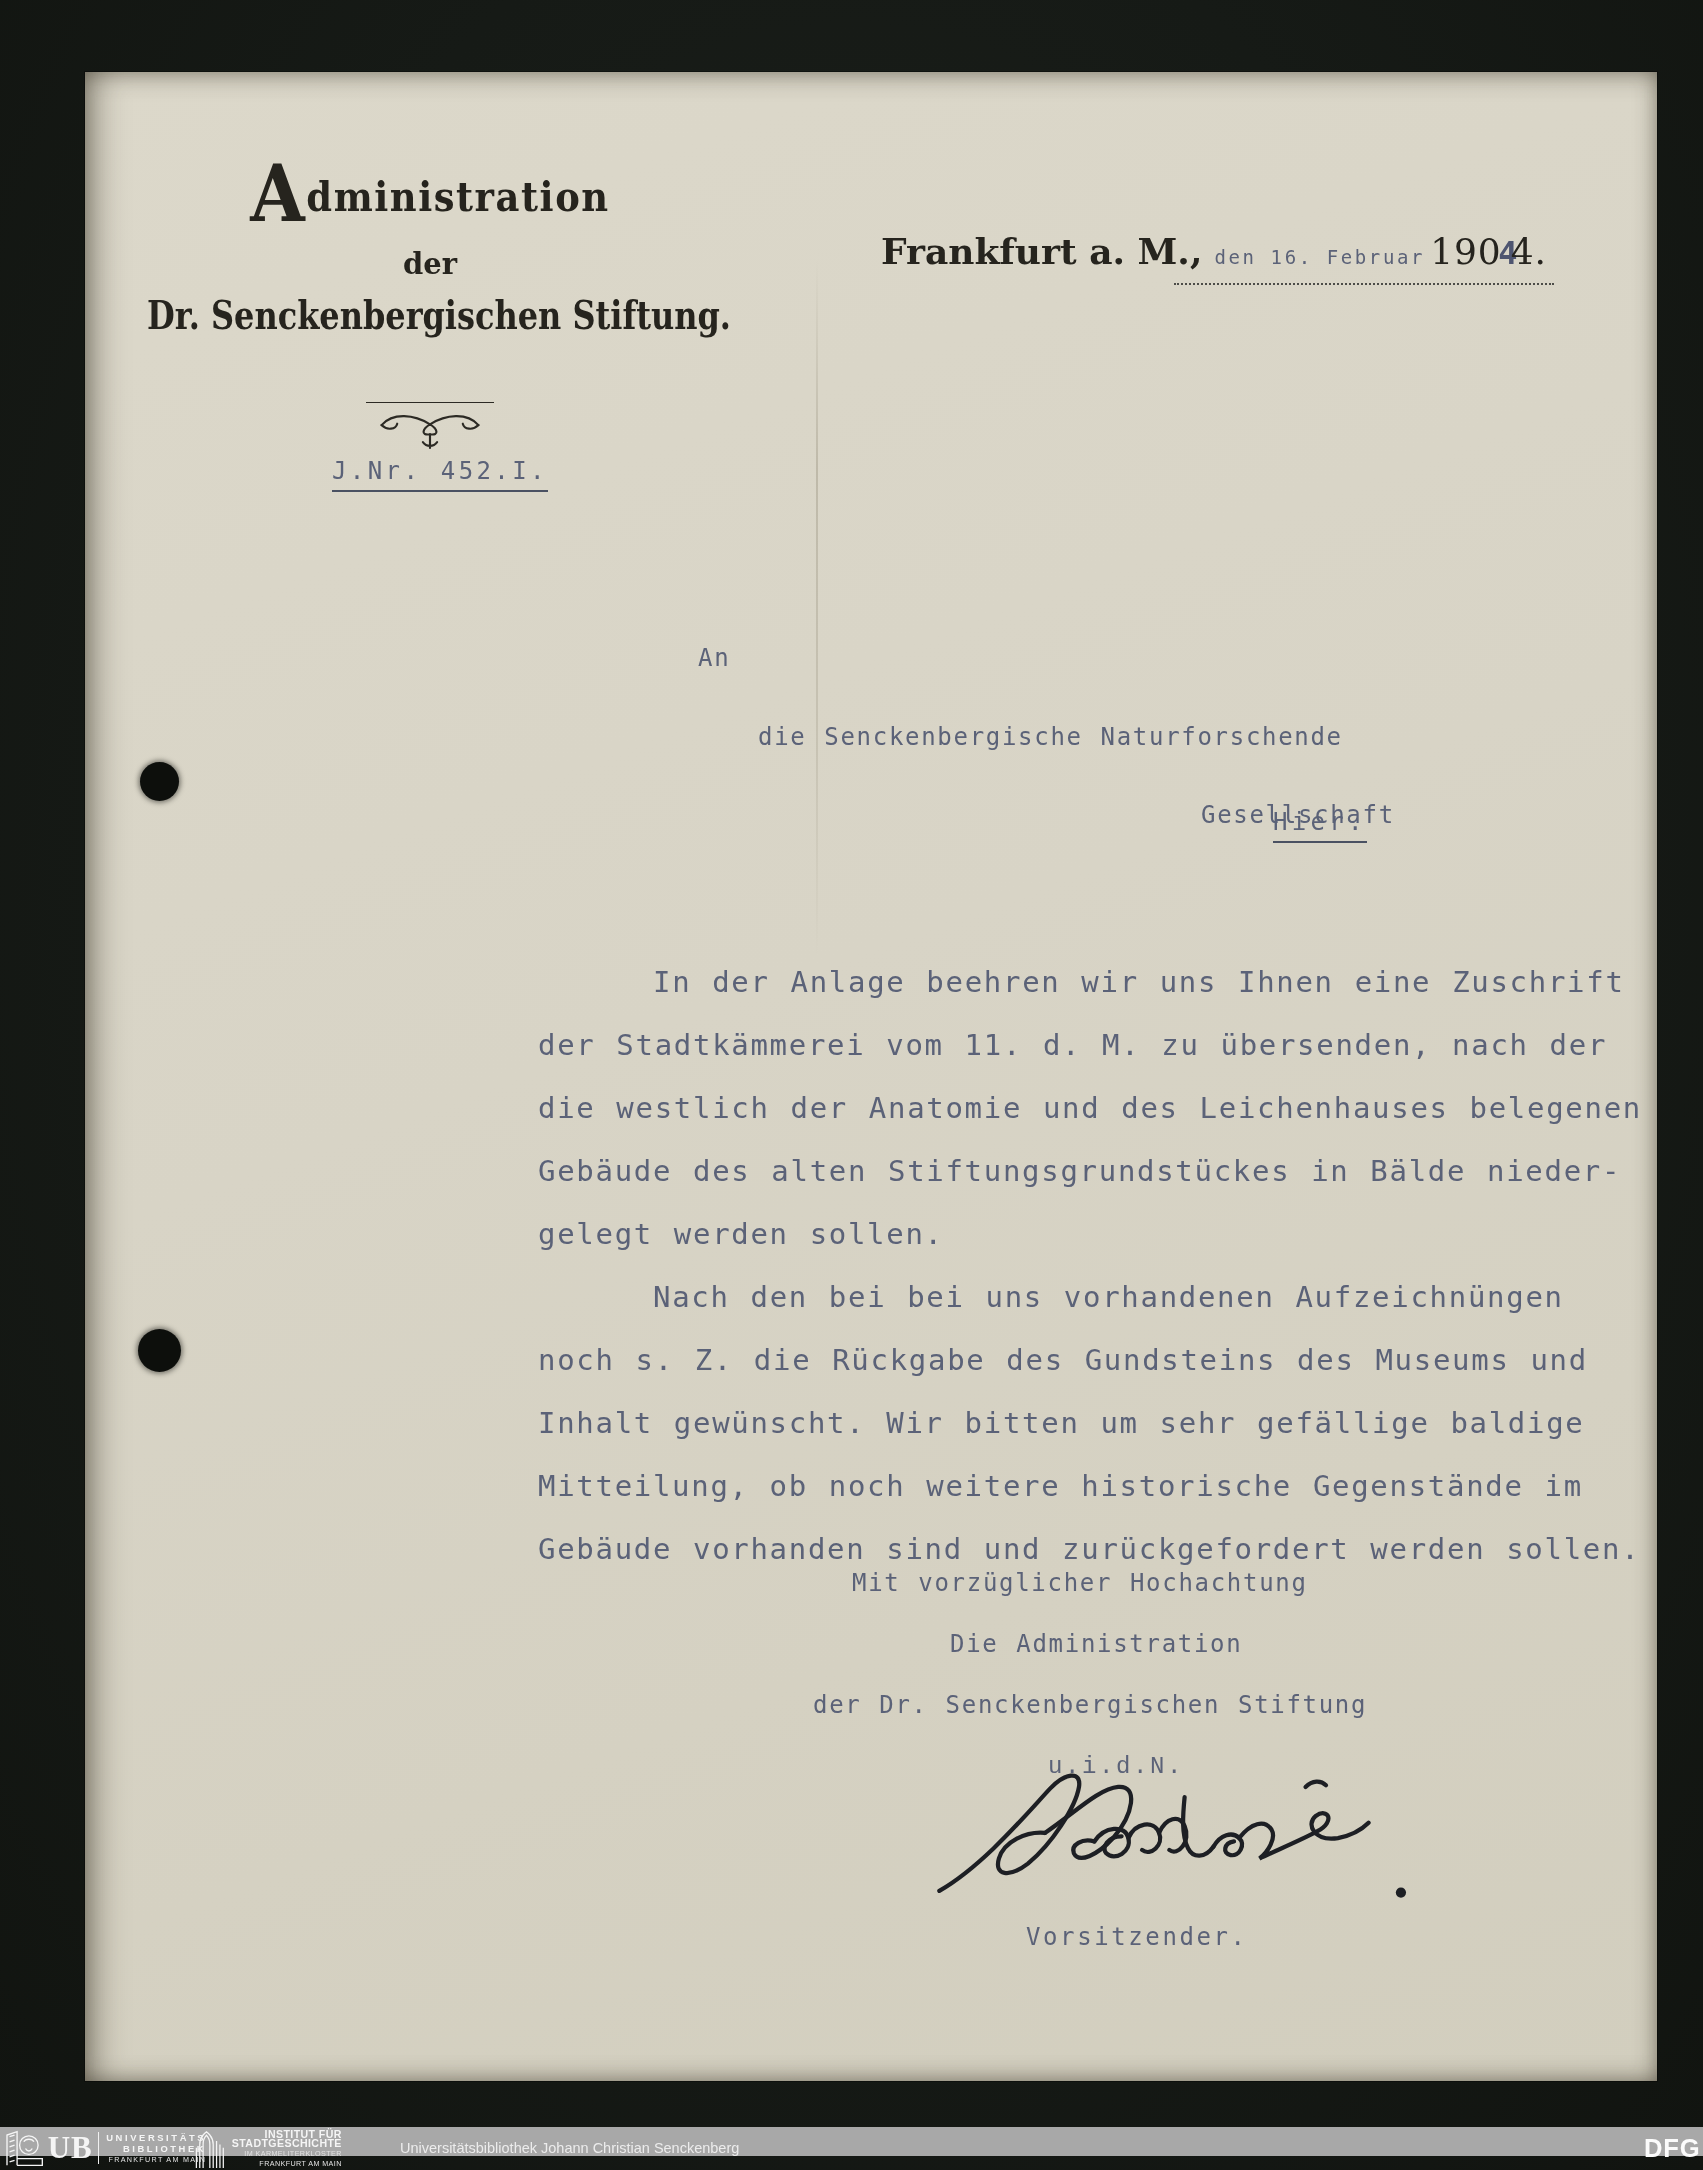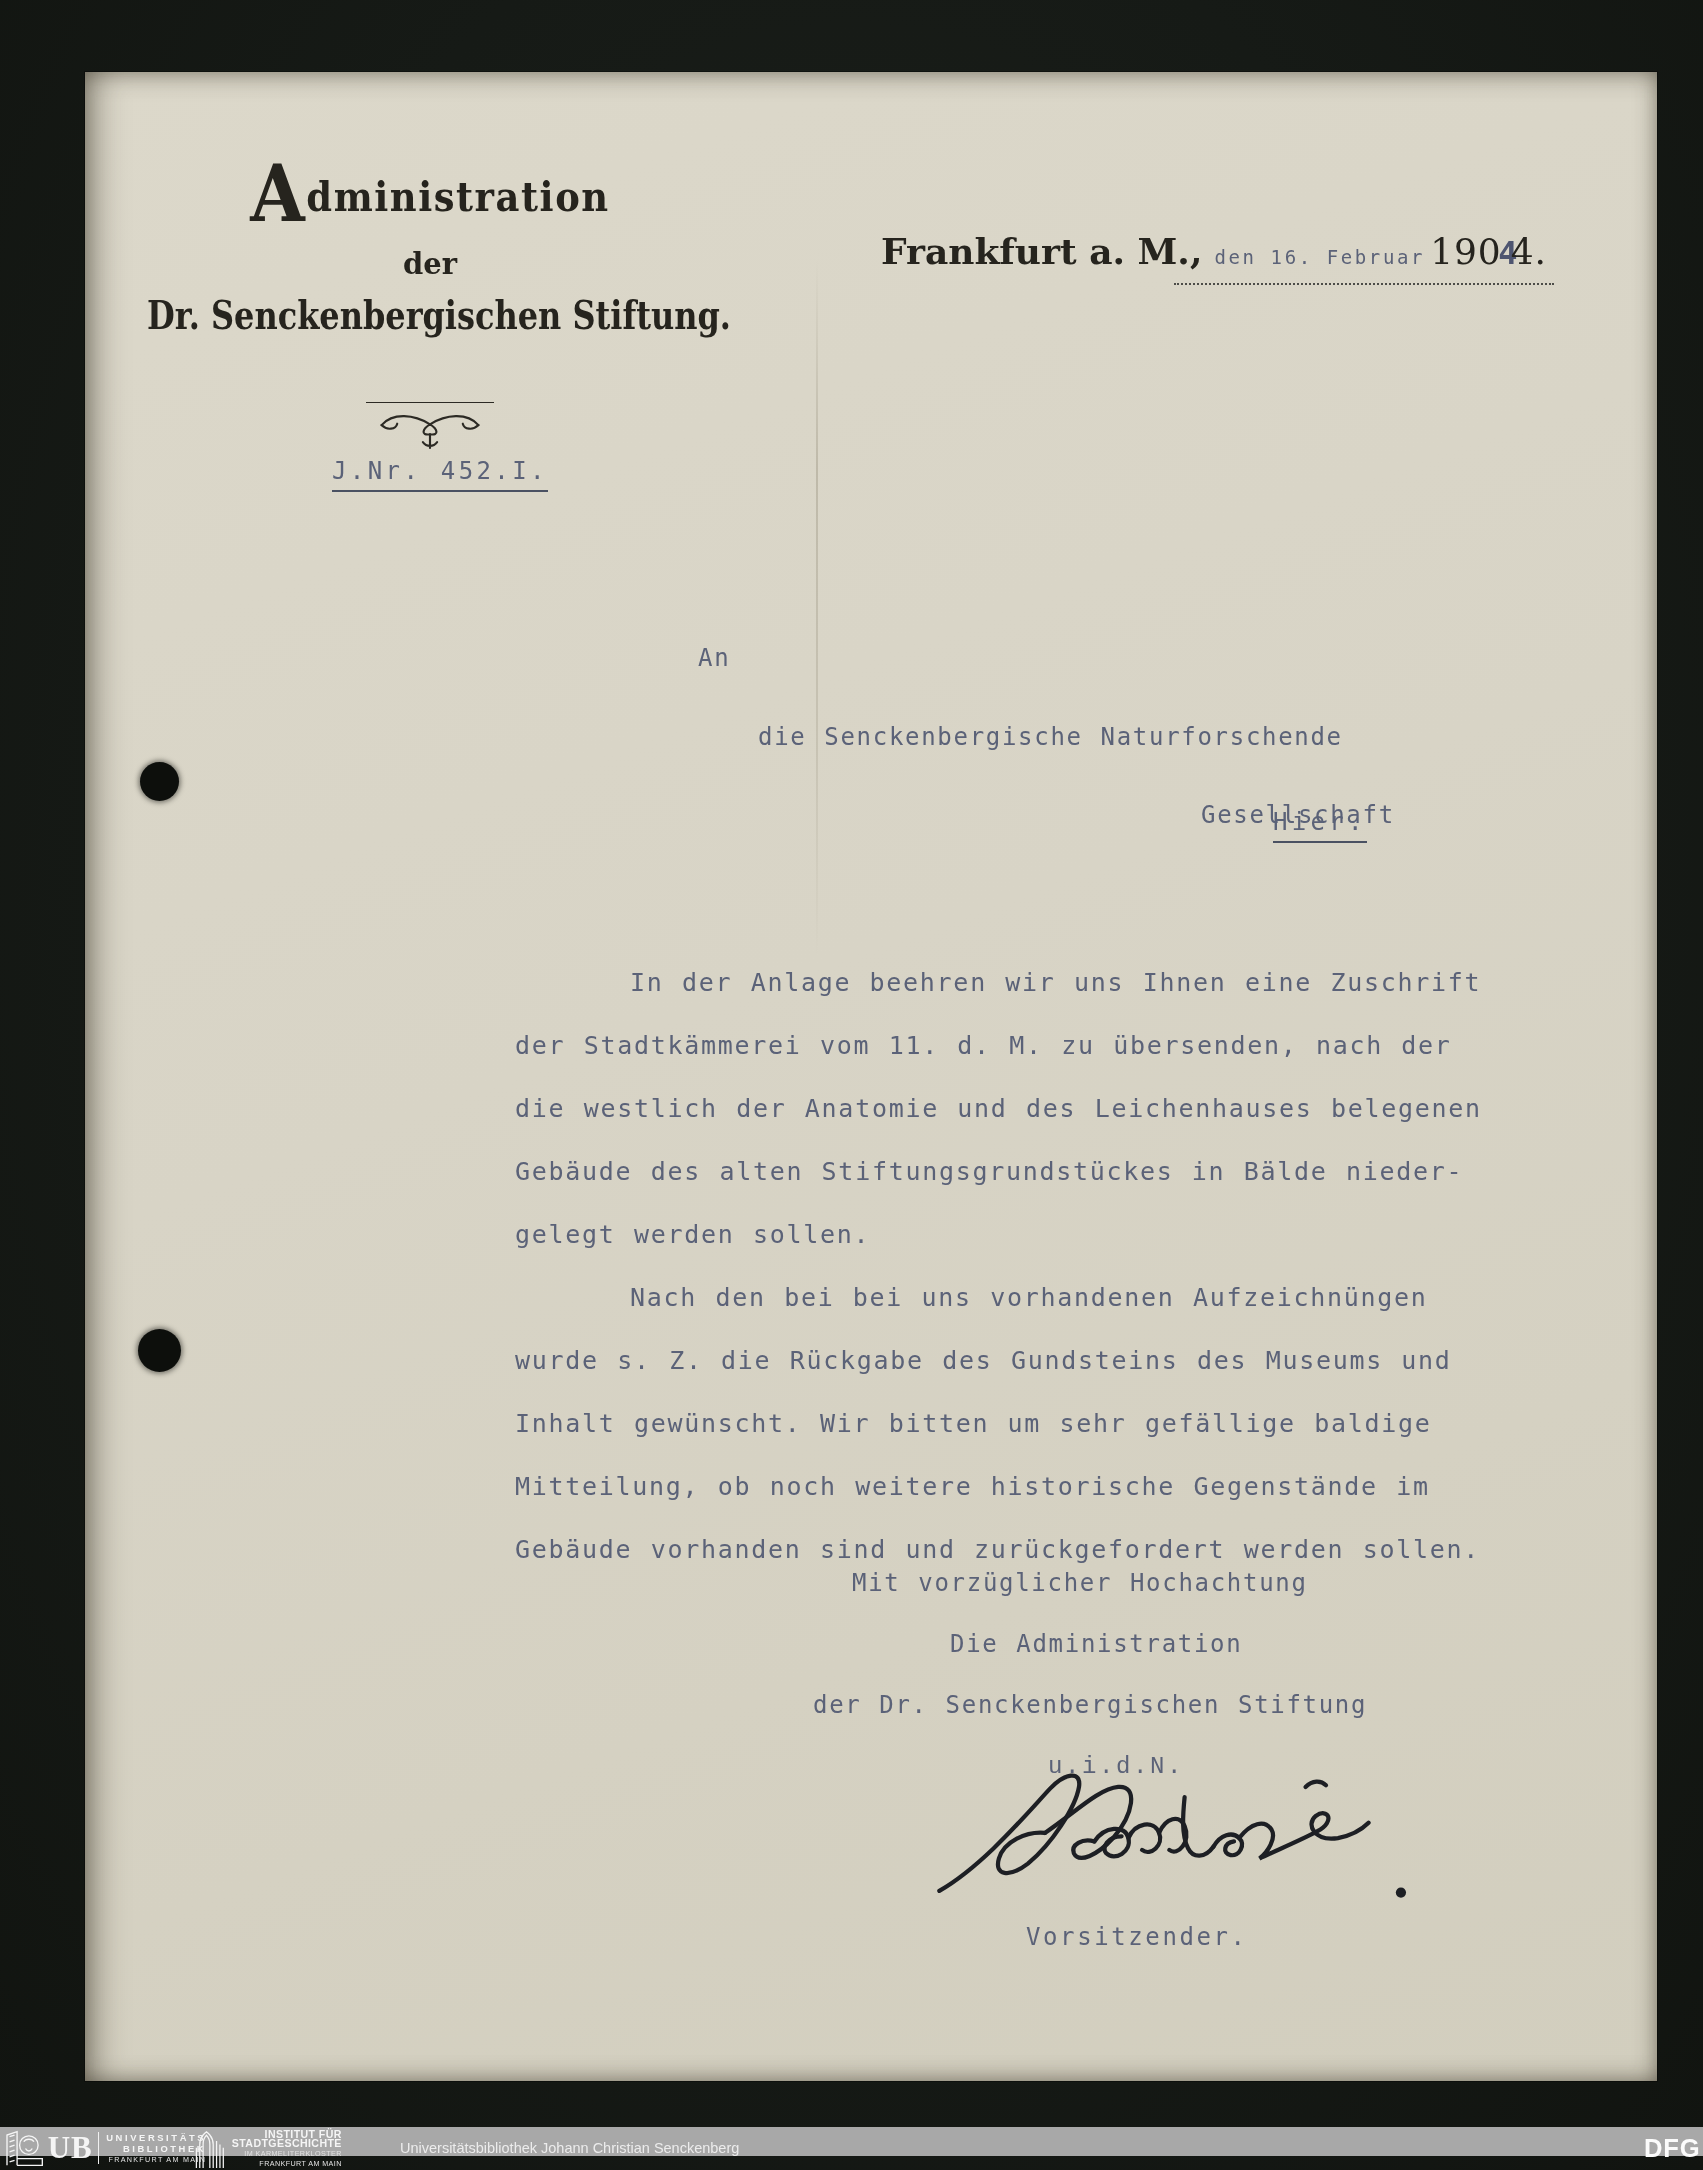--- a/index.html
+++ b/index.html
@@ -51,22 +51,22 @@
   
   .typed{position:absolute;color:#5b6278;font-size:24px;letter-spacing:1.7px;word-spacing:1.7px;white-space:nowrap;}
   .u-typed{border-bottom:2.6px solid #4a5162;padding-bottom:5.1px;}
   .jnr{left:247px;top:385px;letter-spacing:3.4px;}
   .addr-an{left:613px;top:572px;}
   .addr-2{left:673px;top:651px;}
   .addr-3{left:1116px;top:729px;}
   .hier{left:1188px;top:736px;letter-spacing:4.3px;}
 
   .body-block{position:absolute;left:430px;top:879px;}
-  .body-block .line{height:63px;line-height:63px;color:#5b6278;font-size:25px;
-                    letter-spacing:1.7px;word-spacing:1.7px;white-space:nowrap;}
+  .body-block .line{height:63px;line-height:63px;color:#5b6278;font-size:29px;
+                    letter-spacing:1.7px;word-spacing:1.7px;white-space:nowrap;margin-left:23px;}
   .body-block .line.indent{padding-left:115px;}
 
   .c-regards{left:767px;top:1497px;}
   .c-admin{left:865px;top:1558px;}
   .c-found{left:728px;top:1619px;}
   .c-uidn{left:963px;top:1681px;letter-spacing:2.6px;font-family:Liberation Mono, monospace;}
   .c-title{left:941px;top:1851px;letter-spacing:2.6px;}
 
   .sig{position:absolute;left:839px;top:1691px;width:511px;height:162px;}
   .sig svg{width:100%;height:100%;}
@@ -126,21 +126,21 @@
     <div class="typed addr-3">Gesellschaft</div>
     <div class="typed hier u-typed">Hier.</div>
 
     <div class="body-block">
       <div class="line indent">In der Anlage beehren wir uns Ihnen eine Zuschrift</div>
       <div class="line">der Stadtkämmerei vom 11. d. M. zu übersenden, nach der</div>
       <div class="line">die westlich der Anatomie und des Leichenhauses belegenen</div>
       <div class="line">Gebäude des alten Stiftungsgrundstückes in Bälde nieder-</div>
       <div class="line">gelegt werden sollen.</div>
       <div class="line indent">Nach den bei bei uns vorhandenen Aufzeichnüngen</div>
-      <div class="line">wurde s. Z. die Rückgabe des Gundsteins des Museums und</div>
+      <div class="line">noch s. Z. die Rückgabe des Gundsteins des Museums und</div>
       <div class="line">Inhalt gewünscht. Wir bitten um sehr gefällige baldige</div>
       <div class="line">Mitteilung, ob noch weitere historische Gegenstände im</div>
       <div class="line">Gebäude vorhanden sind und zurückgefordert werden sollen.</div>
     </div>
 
     <div class="typed c-regards">Mit vorzüglicher Hochachtung</div>
     <div class="typed c-admin">Die Administration</div>
     <div class="typed c-found">der Dr. Senckenbergischen Stiftung</div>
     <div class="typed c-uidn">u.i.d.N.</div>
 

